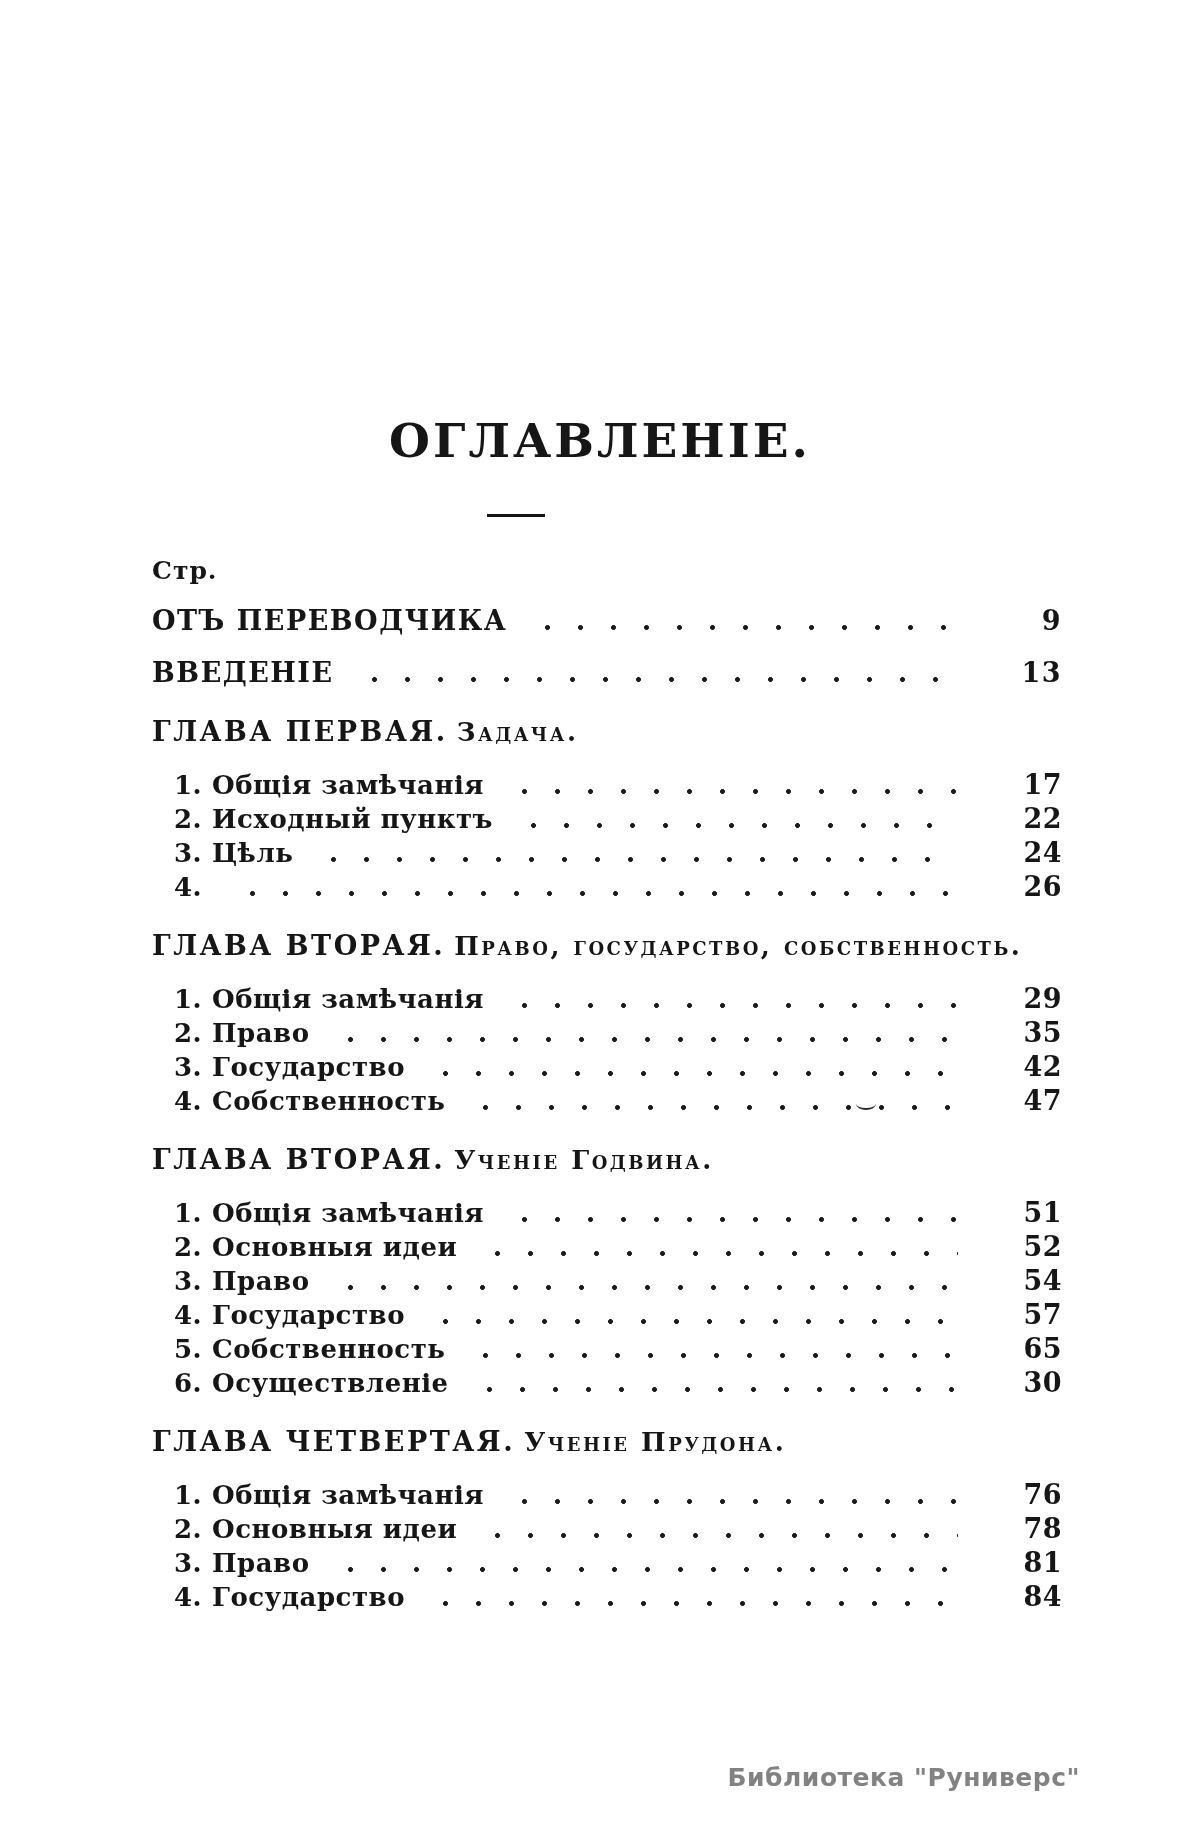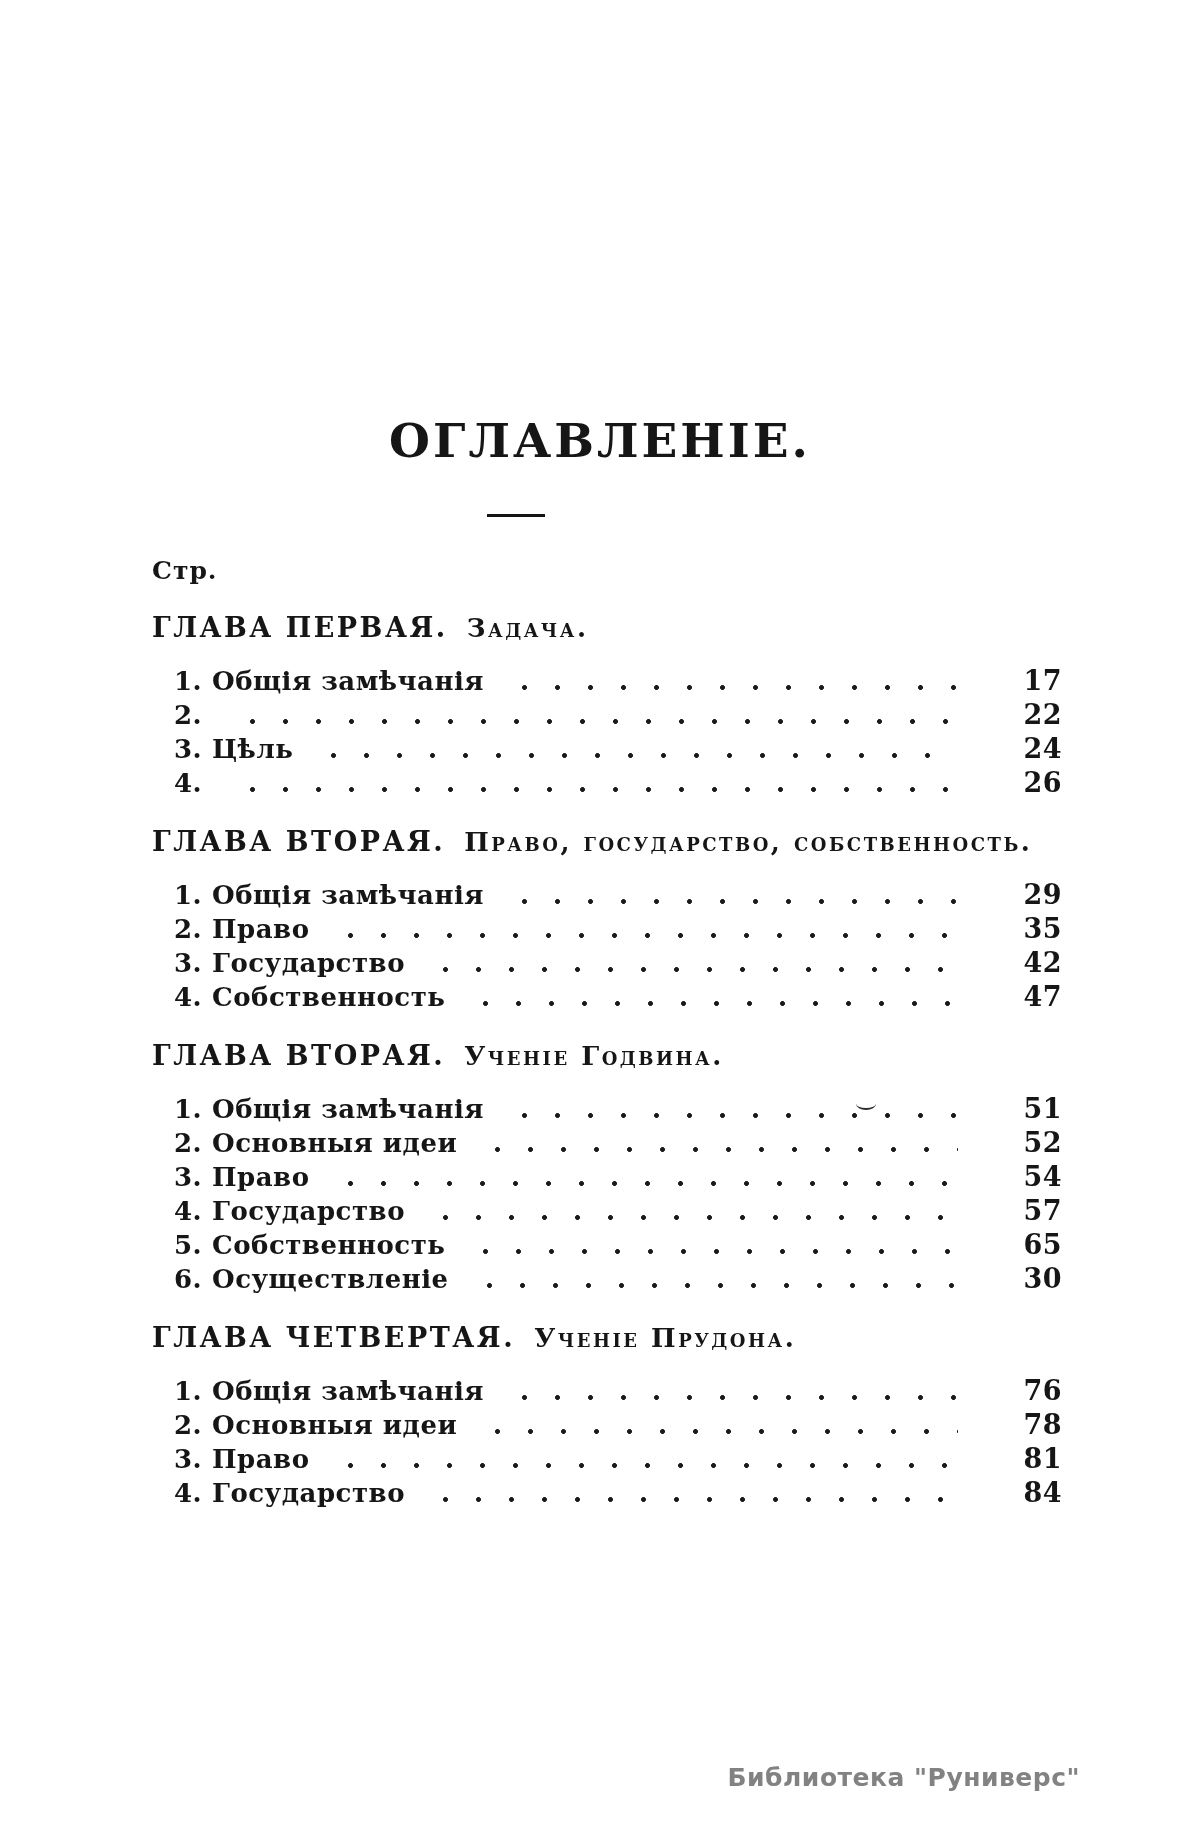--- a/index.html
+++ b/index.html
@@ -29,21 +29,21 @@
   .leader {
     flex:1 1 auto; height:34px; margin-left:10px; margin-right:12px;
     background-image:radial-gradient(circle, #1a1a1a 2.1px, rgba(0,0,0,0) 2.8px);
     background-size:33px 9px; background-repeat:repeat-x; background-position:14px 19px;
   }
   .pagenum { flex:0 0 92px; width:92px; text-align:right; font-size:27px; font-weight:bold; }
   .ch-heading { margin-top:24px; line-height:36px; white-space:nowrap; }
   .ch-name { font-size:27px; font-weight:bold; letter-spacing:2.5px;margin-top:20px; }
   .ch-sub {
     font-size:26px; font-weight:bold; font-variant:small-caps;
-    letter-spacing:2.5px; margin-left:14px;
+    letter-spacing:2.5px; margin-left:4px;
   }
   .items { margin-top:14px; }
   .row.item { font-size:26px; font-weight:bold; letter-spacing:0.5px; padding-left:22px; }
   .num { flex:0 0 38px; }
   .watermark {
     position:absolute; top:1763px; right:120px;
     font-family:"DejaVu Sans","Liberation Sans",sans-serif;
     font-size:25px; font-weight:bold; letter-spacing:0.5px;
     color:var(--wm,#828282);
   }
@@ -54,35 +54,50 @@
 </style>
 </head>
 <body>
 
 <div class="page" style="--ink: #161616; --paper: #ffffff; --wm: #828282;">
   <h1 class="title">ОГЛАВЛЕНІЕ.</h1>
   <div class="title-rule"></div>
 
   <div class="toc">
     <div class="col-header">Стр.</div>
+    <div id="front-entries">
+        <div class="row front">
+
+    <span class="label">ОТЪ ПЕРЕВОДЧИКА</span>
+    <span class="leader"></span>
+    <span class="pagenum">9</span>
+  </div>
+        <div class="row front">
+
+    <span class="label">ВВЕДЕНІЕ</span>
+    <span class="leader"></span>
+    <span class="pagenum">13</span>
+  </div>
+      </div>
     <div id="chapters">
         <section class="chapter">
     <div class="ch-heading">
       <span class="ch-name">ГЛАВА ПЕРВАЯ.</span>
       <span class="ch-sub">Задача.</span>
     </div>
     <div class="items">
             <div class="row item">
     <span class="num">1.</span>
     <span class="label">Общія замѣчанія</span>
     <span class="leader"></span>
     <span class="pagenum">17</span>
   </div>
             <div class="row item">
     <span class="num">2.</span>
+    <span class="label">Исходный пунктъ</span>
     <span class="leader"></span>
     <span class="pagenum">22</span>
   </div>
             <div class="row item">
     <span class="num">3.</span>
     <span class="label">Цѣль</span>
     <span class="leader"></span>
     <span class="pagenum">24</span>
   </div>
             <div class="row item">

